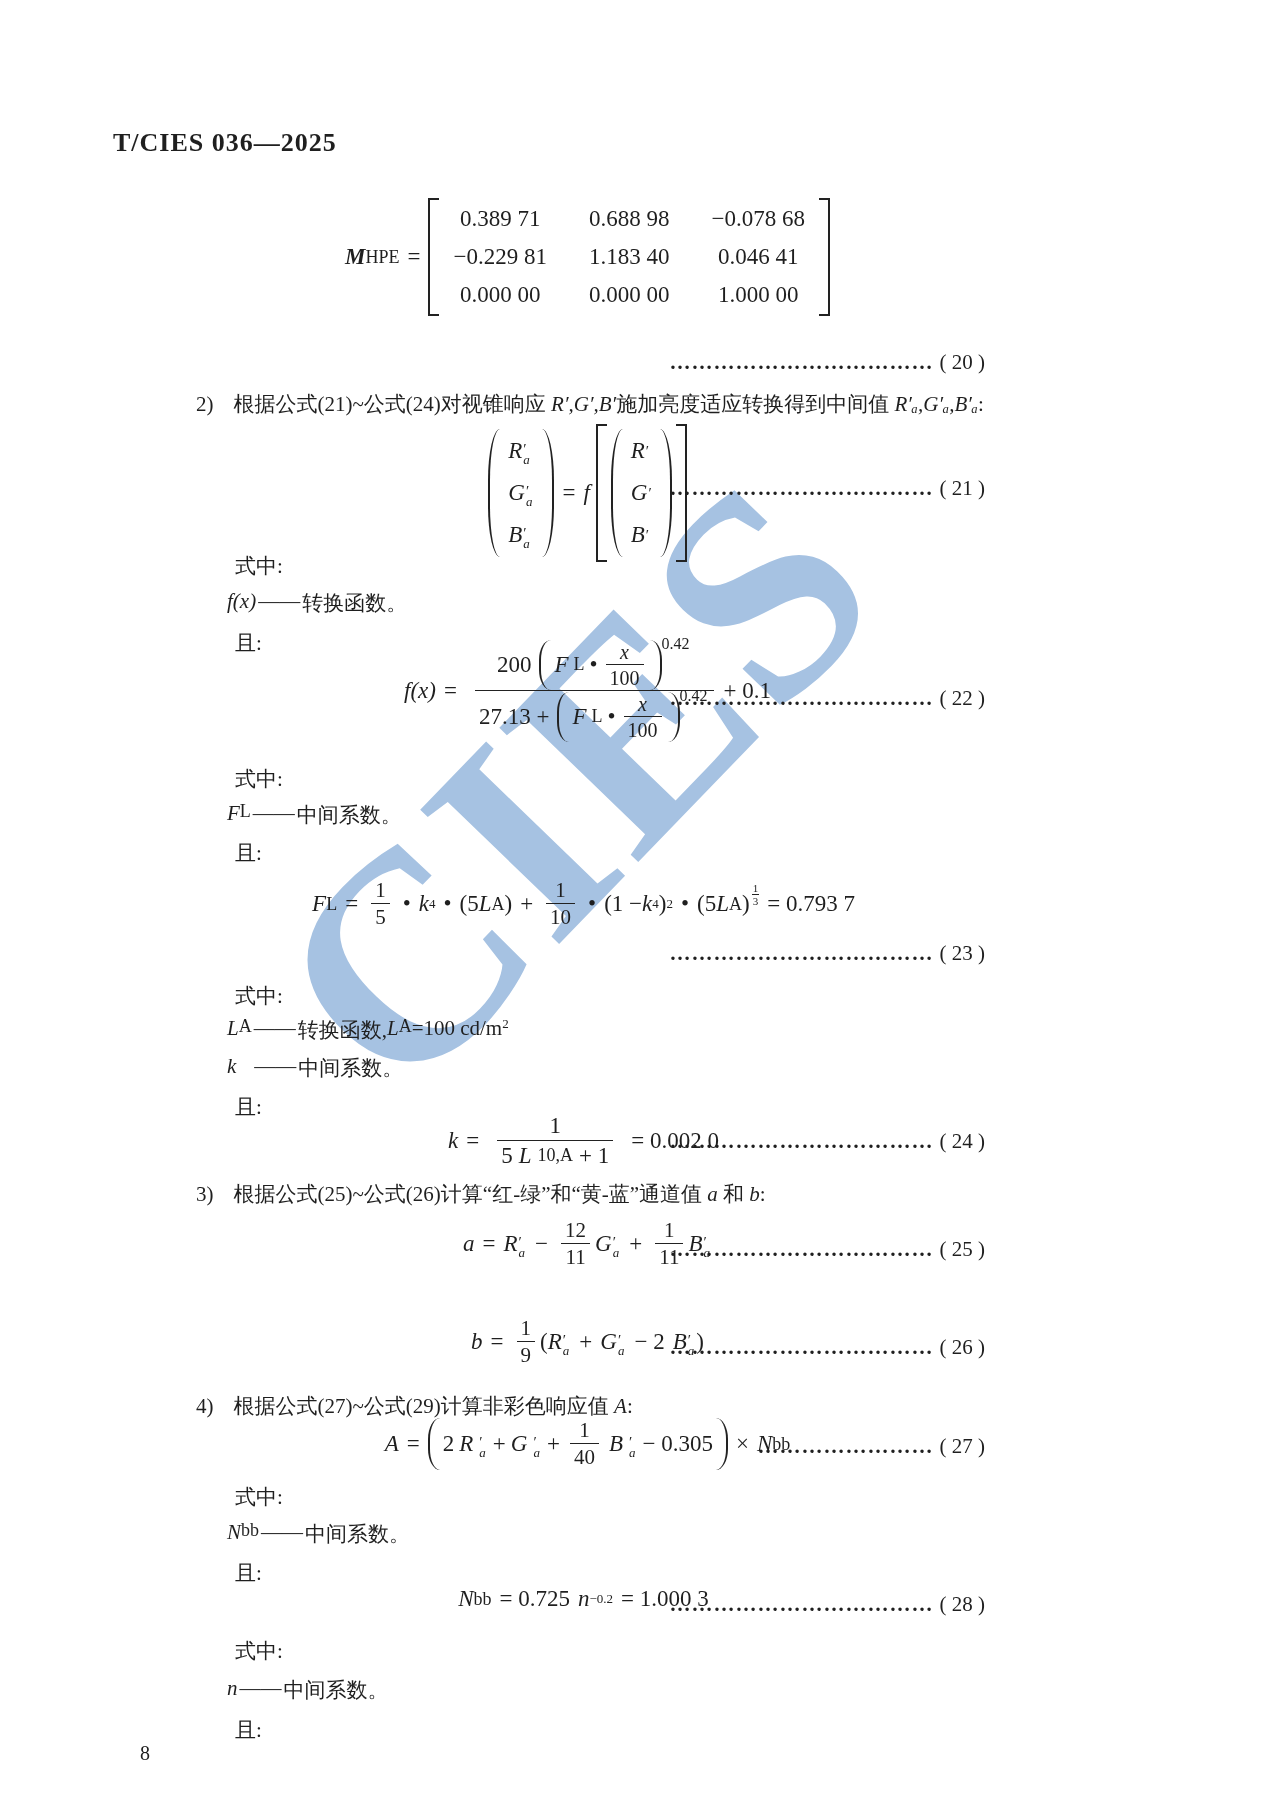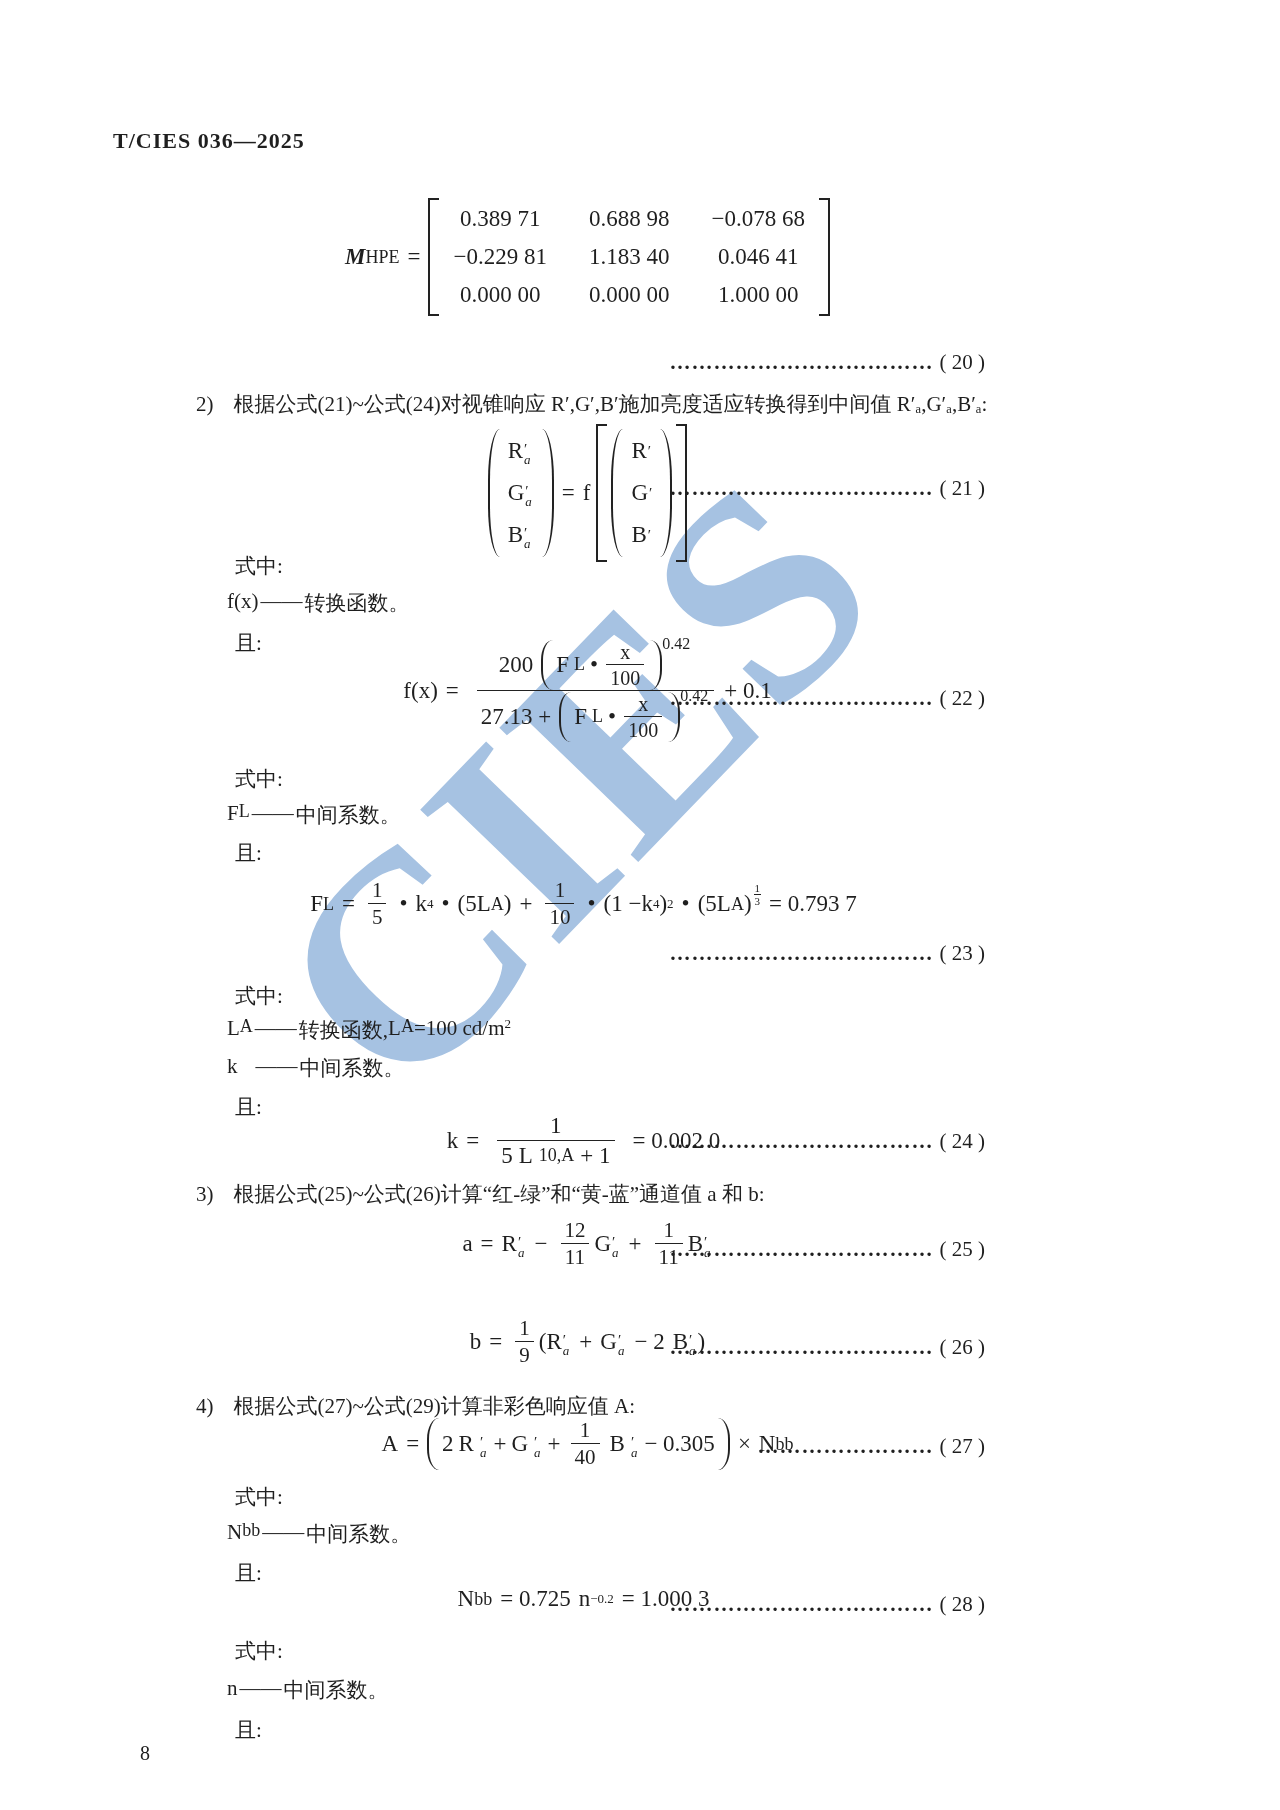--- a/index.html
+++ b/index.html
@@ -1,38 +1,38 @@
 <!DOCTYPE html>
 <html><head>
 <meta charset="utf-8">
 <style>
   * { margin:0; padding:0; box-sizing:border-box; }
   html,body { background:#ffffff; }
   .page { position:relative; width:1280px; height:1810px; background:#ffffff; overflow:hidden;
           font-family:"Liberation Serif","DejaVu Serif",serif; color:#1f1f1f; }
-  .hdr { position:absolute; left:113px; top:128px; font-size:22px; font-weight:bold; letter-spacing:1px; z-index:2; }
+  .hdr { position:absolute; left:113px; top:128px; font-size:26px; font-weight:bold; letter-spacing:1px; z-index:2; }
   .wm { position:absolute; left:195px; top:630px; width:760px; height:310px; display:flex; align-items:center; justify-content:center;
         transform:rotate(-46deg); font-size:295px; font-weight:bold; color:#a6c2e2; z-index:0; letter-spacing:4px;
         font-family:"Liberation Serif","DejaVu Serif",serif; }
   .footer { position:absolute; left:140px; top:1742px; font-size:20px; z-index:2; }
 
   .line { position:absolute; font-size:21px; z-index:1; white-space:nowrap; }
   .itemline { left:196px; display:flex; align-items:baseline; }
   .inum { margin-right:20px; }
   .deflabel { left:235px; }
   .defline { left:227px; display:flex; align-items:flex-start; }
   .dash { margin:0 2px; }
 
   .eqrow { position:absolute; left:190px; width:795px; display:flex; align-items:center; justify-content:center;
            font-size:23px; z-index:1; white-space:nowrap; }
   .lead { position:absolute; right:295px; display:flex; align-items:baseline; font-size:21px; z-index:1; }
   .dots { font-weight:bold; letter-spacing:1px; }
   .tag  { margin-left:6px; }
 
-  .it { }
+  .it { font-style:italic; }
   .bi { font-weight:bold; font-style:italic; }
   .mx { margin:0 8px; }
   sub { font-size:18px; font-style:normal; }
   sup { font-size:13px; }
   .pr { font-size:15px; vertical-align:7px; margin-left:1px; }
 
   .ps { display:inline-flex; flex-direction:column; align-items:flex-start; transform:translateY(4px);
         line-height:1; margin:0 2px 0 1px; }
   .ps .pp { font-size:15px; line-height:10px; }
   .ps .ss { font-size:13px; line-height:12px; font-style:italic; }

